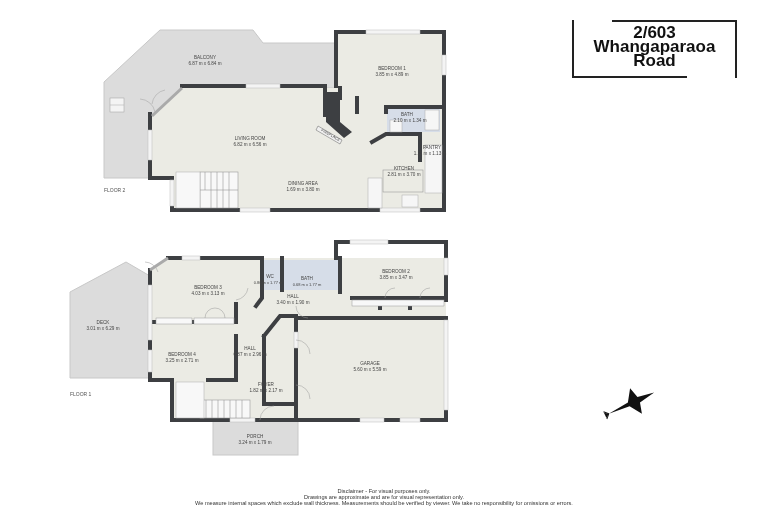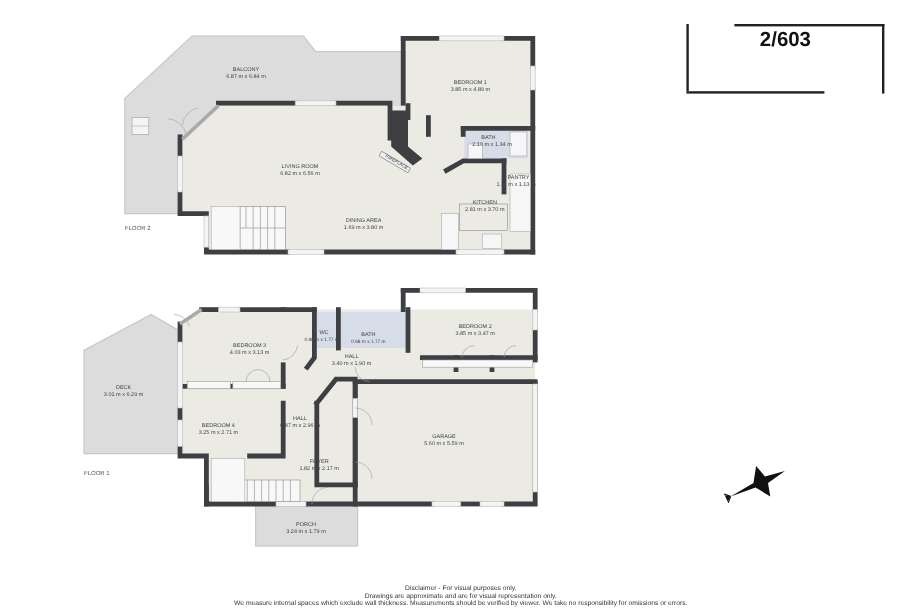--- a/index.html
+++ b/index.html
@@ -223,18 +223,19 @@
   </g>
 </svg>
 
 <div class="title-box">
   <div class="tline" style="left:0;top:0;width:2px;height:56px;"></div>
   <div class="tline" style="left:0;top:56px;width:115px;height:2px;"></div>
   <div class="tline" style="left:40px;top:0;width:125px;height:2px;"></div>
   <div class="tline" style="left:163px;top:0;width:2px;height:58px;"></div>
   <div class="title-text">
     <div>2/603</div>
+    <div>Whangaparaoa Road</div>
   </div>
 </div>
 
 <div class="disclaimer" style="top:488px;">Disclaimer - For visual purposes only.</div>
 <div class="disclaimer" style="top:494px;">Drawings are approximate and are for visual representation only.</div>
 <div class="disclaimer" style="top:500px;">We measure internal spaces which exclude wall thickness. Measurements should be verified by viewer. We take no responsibility for omissions or errors.</div>
 
 </body></html>

